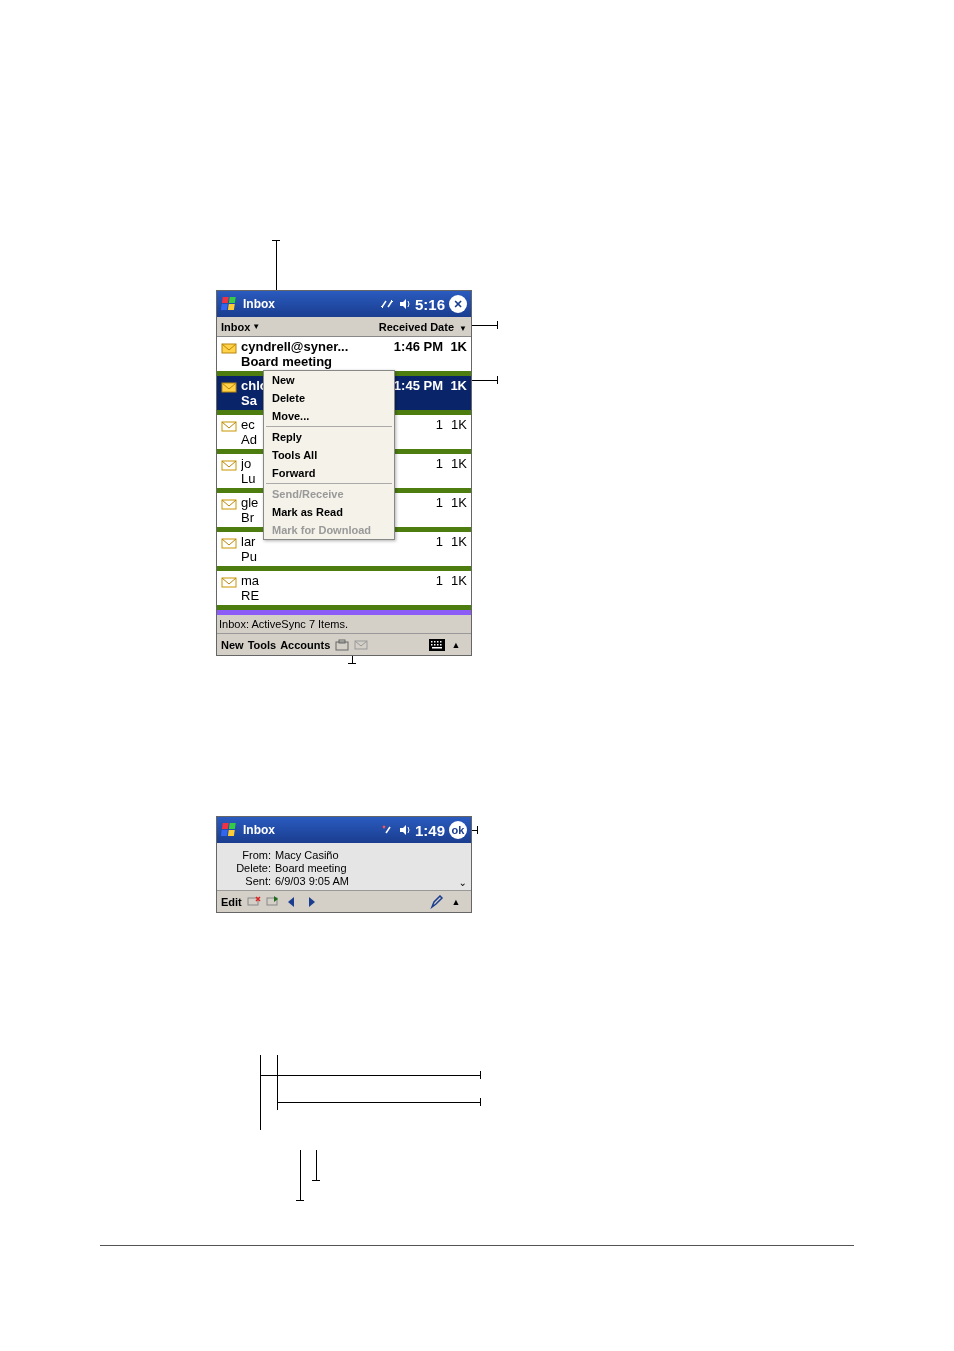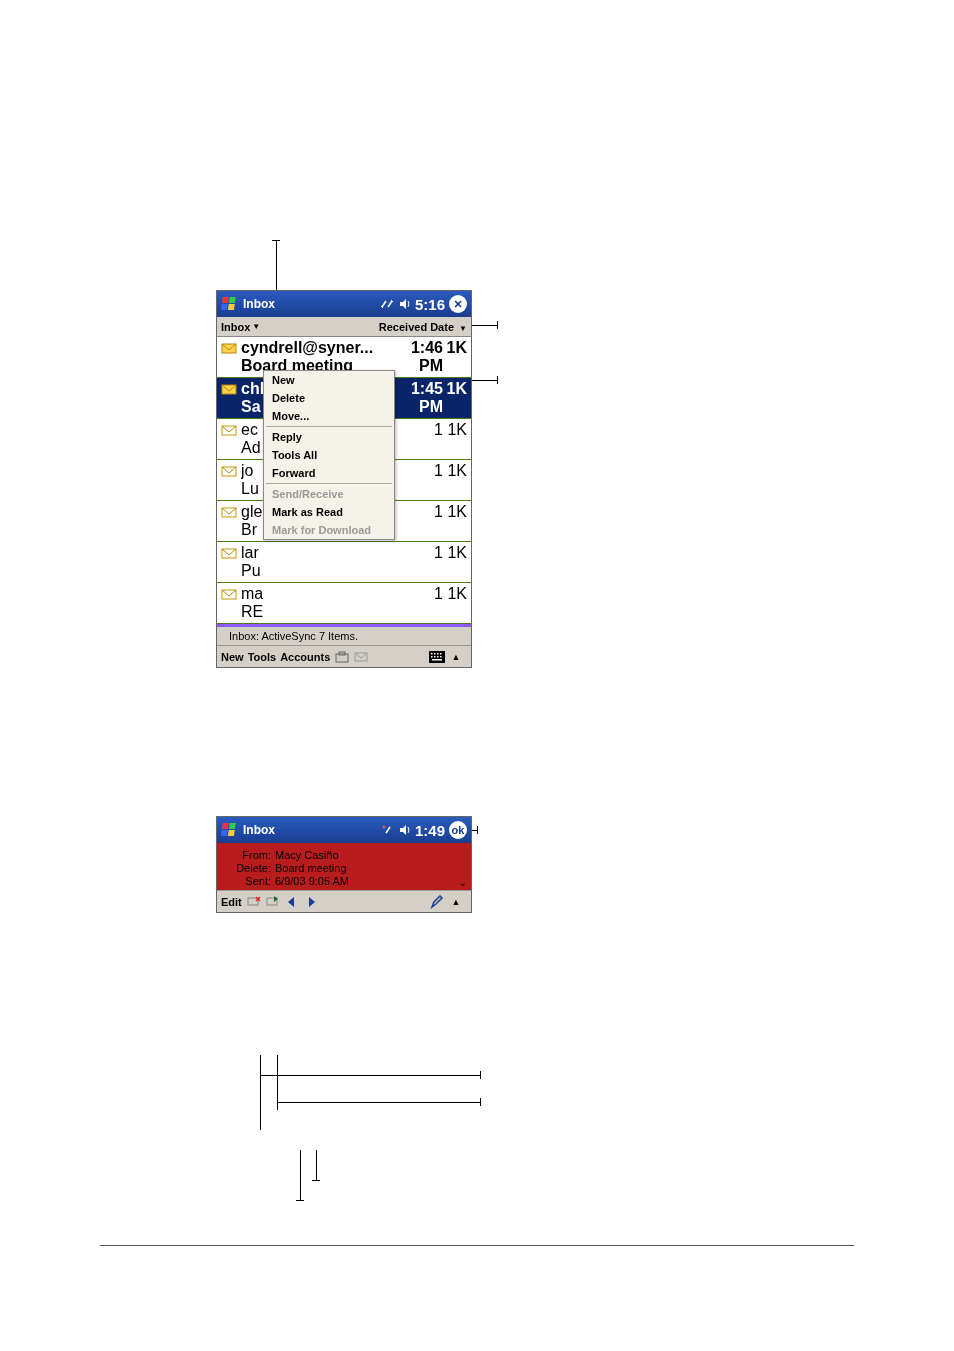--- a/index.html
+++ b/index.html
@@ -63,23 +63,23 @@
       color: #000;
       padding: 0 4px;
     }
     .subheader .left-part { flex: 1; display: flex; align-items: center; }
     .subheader .dropdown-arrow { font-size: 8px; margin-left: 2px; }
 
     .msglist { background: #fff; }
     .msgrow {
       display: flex;
       align-items: flex-start;
-      font-size: 16px;
+      font-size: 13px;
       padding: 2px 4px;
-      border-bottom: 1px solid #4d7c0f;
+      border-bottom: 5px solid #4d7c0f;
       position: relative;
     }
     .msgrow.unread { font-weight: bold; background: #fff; }
     .msgrow.selected { background: #0a246a; color: #fff; }
     .msgrow.read .mailicon rect.env { fill: #fff; stroke: #c89600; }
     .mailicon { width: 16px; height: 16px; margin-right: 4px; flex-shrink: 0; margin-top: 1px; }
     .msgtext { flex: 1; overflow: hidden; }
     .msgsender { white-space: nowrap; overflow: hidden; text-overflow: ellipsis; }
     .msgsubject { white-space: nowrap; overflow: hidden; text-overflow: ellipsis; }
     .msgtime { width: 56px; text-align: right; }
@@ -99,43 +99,43 @@
     .context-menu .mitem {
       padding: 3px 8px;
       cursor: pointer;
       font-weight: bold;
     }
     .context-menu .mitem.disabled { color: #999; }
     .context-menu .sep { border-top: 1px solid #aaa; margin: 1px 2px; }
 
     .statusbar {
       background: #d4d0c8;
-      border-top: 3px solid #8b5cf6;
-      font-size: 11px;
-      padding: 3px 12px;
+      border-top: 5px solid #8b5cf6;
+      font-size: 11px;
+      padding: 3px 2px;
     }
     .bottombar {
       background: #d4d0c8;
       border-top: 1px solid #999;
       height: 22px;
       display: flex;
       align-items: center;
       font-size: 11px;
       font-weight: bold;
       padding: 0 4px;
     }
     .bottombar .bitem { margin-right: 4px; }
     .bottombar .icon16 { width: 16px; height: 16px; margin-right: 3px; display: inline-flex; align-items: center; justify-content: center; }
     .bottombar .spacer { flex: 1; }
 
     
     .msgheader {
       padding: 6px 8px 2px 8px;
       font-size: 11px;
-      background: #b91c1c;
+      background: #e5e5e5;
       position: relative;
     }
     .msgheader .row { display: flex; margin-bottom: 1px; }
     .msgheader .label { width: 46px; text-align: right; margin-right: 4px; }
     .msgheader .chev { position: absolute; right: 4px; bottom: 2px; font-size: 10px; cursor: pointer; }
     .msgbody {
       padding: 8px;
       font-size: 11px;
       line-height: 1.35;
       background: #fff;

